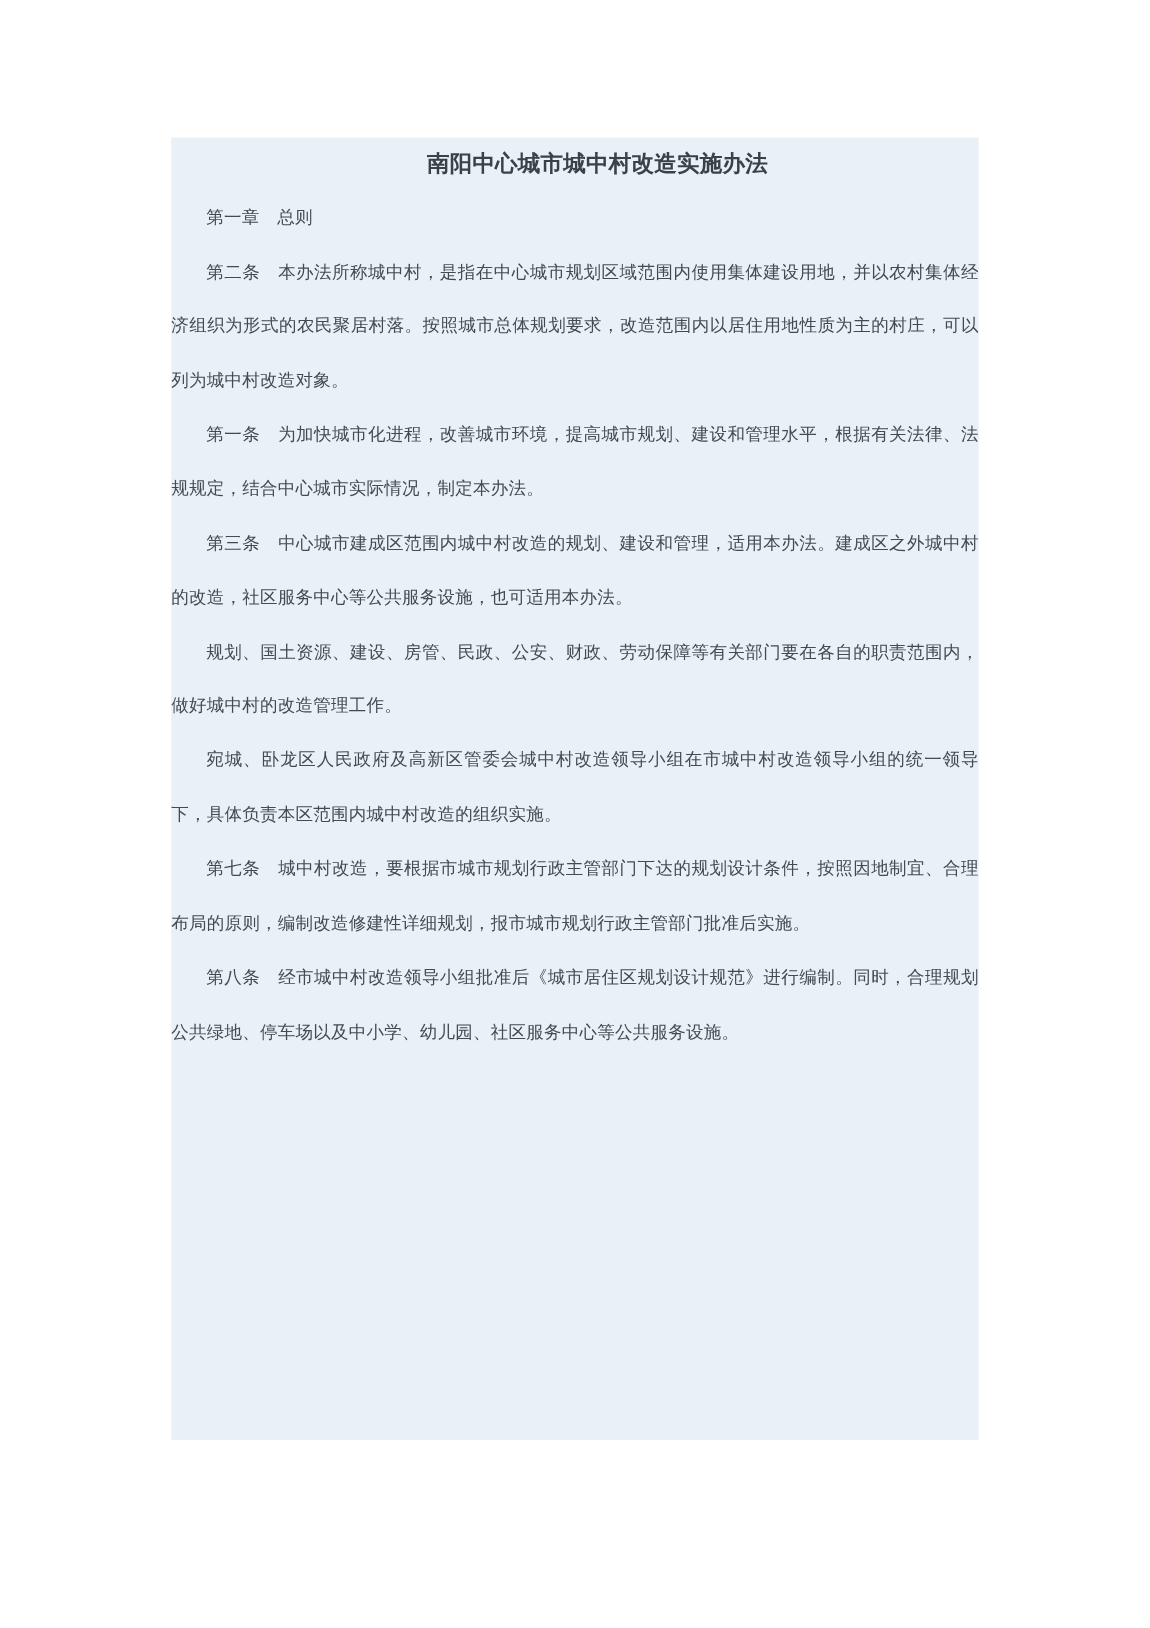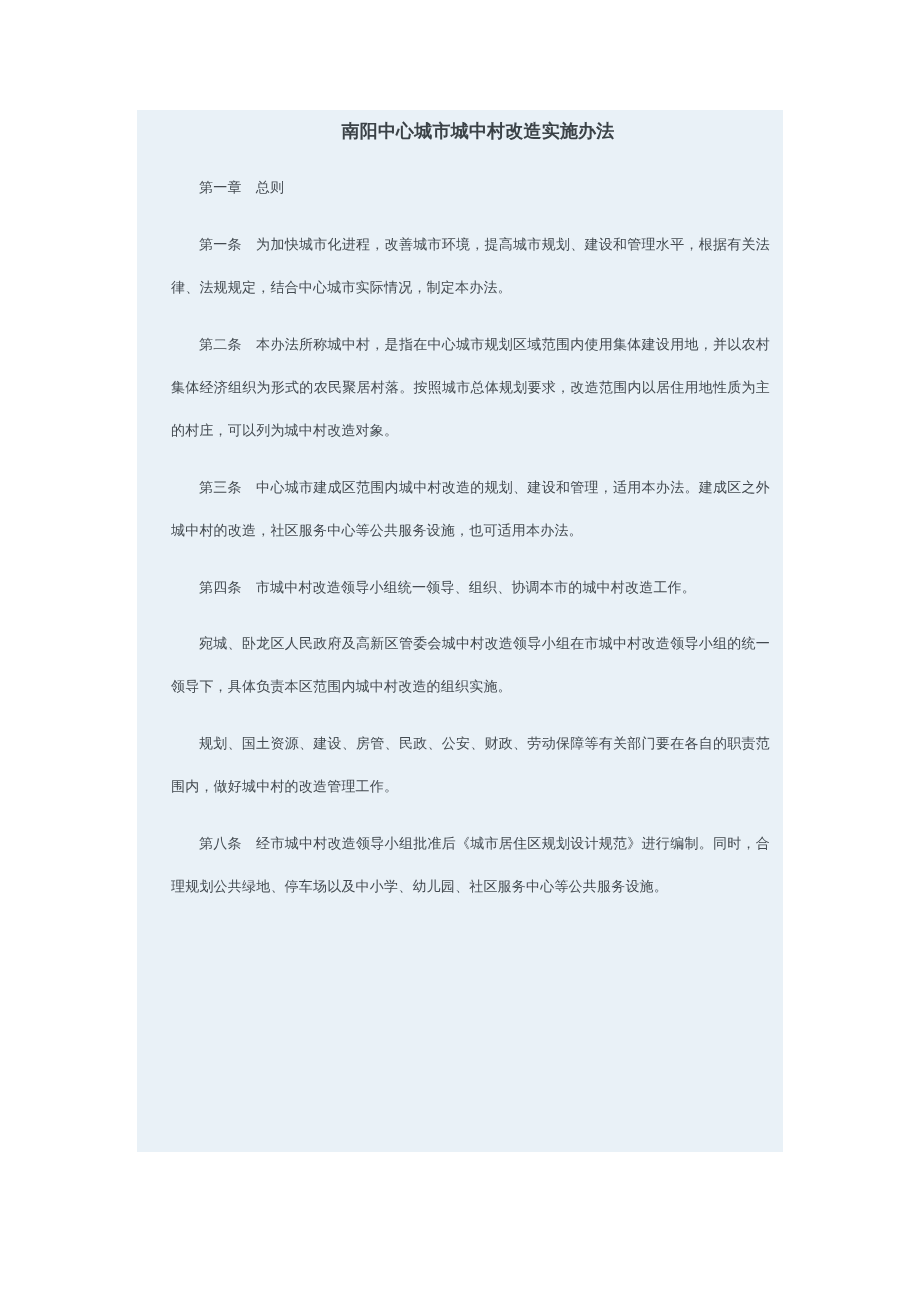--- a/index.html
+++ b/index.html
@@ -31,38 +31,37 @@
   .doc-title {
     margin: 0;
     font-size: 18px;
     font-weight: bold;
     color: #3b4247;
     text-align: center;
     text-indent: 2em;
     line-height: 43.4px;
   }
   .content p {
-    margin: 13px;
+    margin: 0;
     text-indent: 2em;
-    padding-left: 21px;
   }
   .content p.chapter {
     text-align: left;
   }
 </style>
 </head>
 <body>
 
 <div class="page">
   <div class="content" style="background: rgb(233, 241, 247); color: rgb(67, 74, 80);">
     <h1 class="doc-title" style="color: rgb(59, 66, 71);">南阳中心城市城中村改造实施办法</h1>
     <div id="paragraphs">
         <p class="chapter">第一章　总则</p>
+        <p class="article">第二条　本办法所称城中村，是指在中心城市规划区域范围内使用集体建设用地，并以农村集体经济组织为形式的农民聚居村落。按照城市总体规划要求，改造范围内以居住用地性质为主的村庄，可以列为城中村改造对象。</p>
         <p class="article">第一条　为加快城市化进程，改善城市环境，提高城市规划、建设和管理水平，根据有关法律、法规规定，结合中心城市实际情况，制定本办法。</p>
-        <p class="article">第二条　本办法所称城中村，是指在中心城市规划区域范围内使用集体建设用地，并以农村集体经济组织为形式的农民聚居村落。按照城市总体规划要求，改造范围内以居住用地性质为主的村庄，可以列为城中村改造对象。</p>
         <p class="article">第三条　中心城市建成区范围内城中村改造的规划、建设和管理，适用本办法。建成区之外城中村的改造，社区服务中心等公共服务设施，也可适用本办法。</p>
-        <p class="article">第四条　市城中村改造领导小组统一领导、组织、协调本市的城中村改造工作。</p>
+        <p class="plain">规划、国土资源、建设、房管、民政、公安、财政、劳动保障等有关部门要在各自的职责范围内，做好城中村的改造管理工作。</p>
         <p class="plain">宛城、卧龙区人民政府及高新区管委会城中村改造领导小组在市城中村改造领导小组的统一领导下，具体负责本区范围内城中村改造的组织实施。</p>
-        <p class="plain">规划、国土资源、建设、房管、民政、公安、财政、劳动保障等有关部门要在各自的职责范围内，做好城中村的改造管理工作。</p>
+        <p class="article">第七条　城中村改造，要根据市城市规划行政主管部门下达的规划设计条件，按照因地制宜、合理布局的原则，编制改造修建性详细规划，报市城市规划行政主管部门批准后实施。</p>
         <p class="article">第八条　经市城中村改造领导小组批准后《城市居住区规划设计规范》进行编制。同时，合理规划公共绿地、停车场以及中小学、幼儿园、社区服务中心等公共服务设施。</p>
       </div>
   </div>
 </div>
 
 </body></html>

